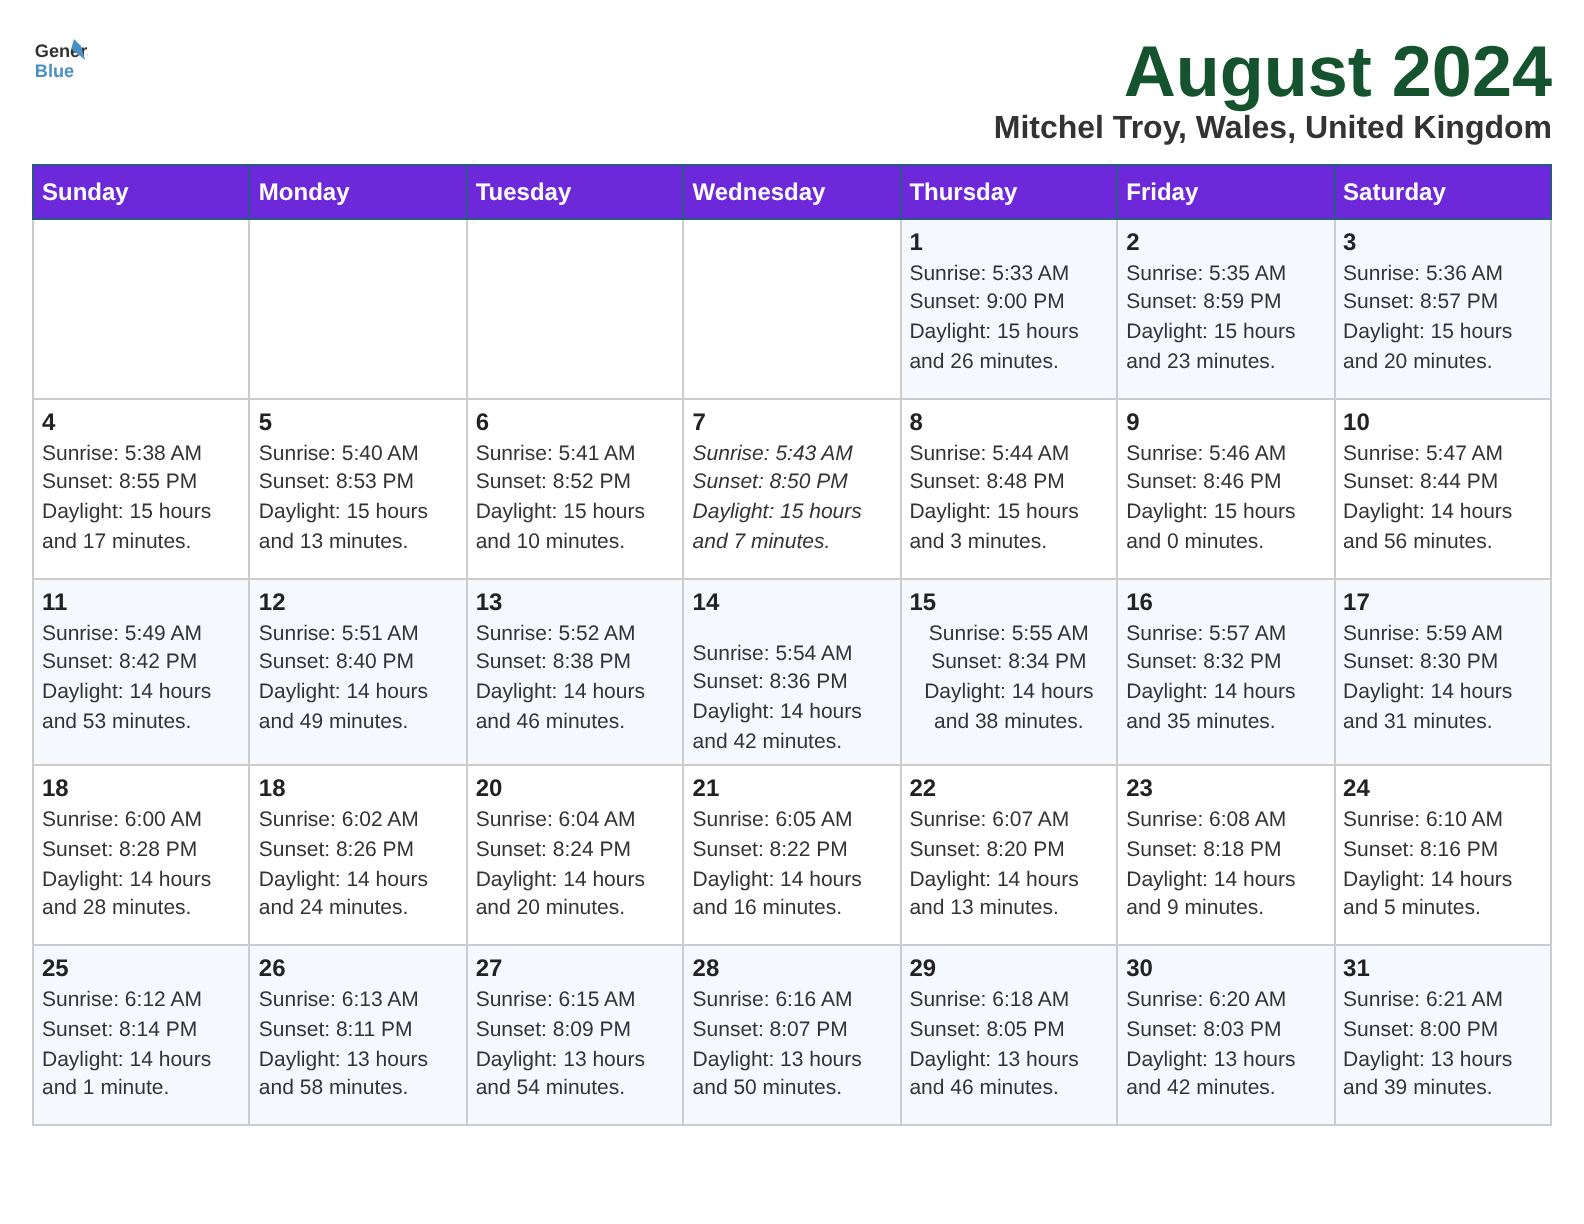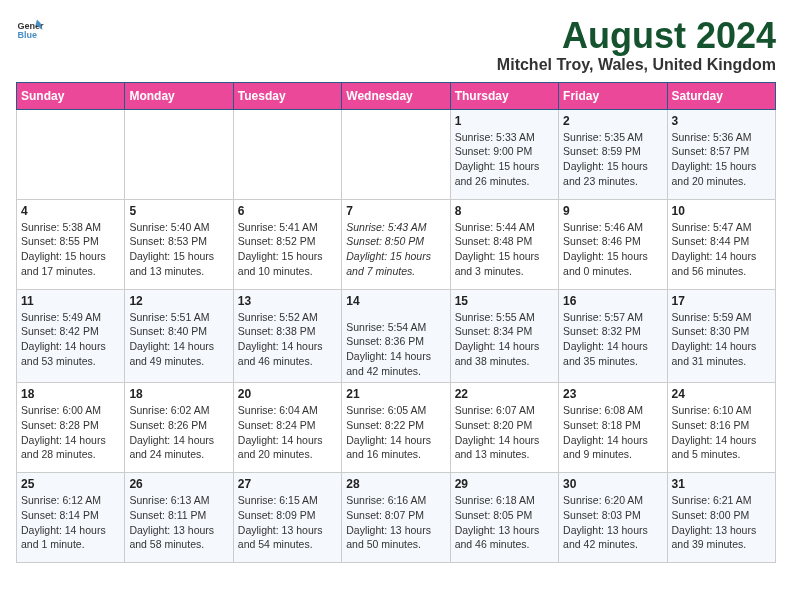--- a/index.html
+++ b/index.html
@@ -38,21 +38,21 @@
       font-size: 16px;
       color: #333;
       font-weight: bold;
     }
     .calendar {
       width: 100%;
       border-collapse: collapse;
       font-size: 11px;
     }
     .calendar thead th {
-      background: #ec4899;
+      background: #6d28d9;
       color: #fff;
       padding: 6px 4px;
       text-align: left;
       font-size: 12px;
       border: 1px solid #2a5888;
     }
     .calendar tbody td {
       border: 1px solid #ccc;
       vertical-align: top;
       padding: 4px;
@@ -214,21 +214,21 @@
         </td>
         <td>
           <span class="day-number">14</span>
           <div class="day-info" style="white-space: pre-line; margin-top: 12px;">Sunrise: 5:54 AM
 Sunset: 8:36 PM
 Daylight: 14 hours
 and 42 minutes.</div>
         </td>
         <td>
           <span class="day-number">15</span>
-          <div class="day-info" style="white-space: pre-line;">Sunrise: 5:55 AM
+          <div class="day-info" style="white-space: pre-line; text-align: center;">Sunrise: 5:55 AM
 Sunset: 8:34 PM
 Daylight: 14 hours
 and 38 minutes.</div>
         </td>
         <td>
           <span class="day-number">16</span>
           <div class="day-info" style="white-space: pre-line;">Sunrise: 5:57 AM
 Sunset: 8:32 PM
 Daylight: 14 hours
 and 35 minutes.</div>

